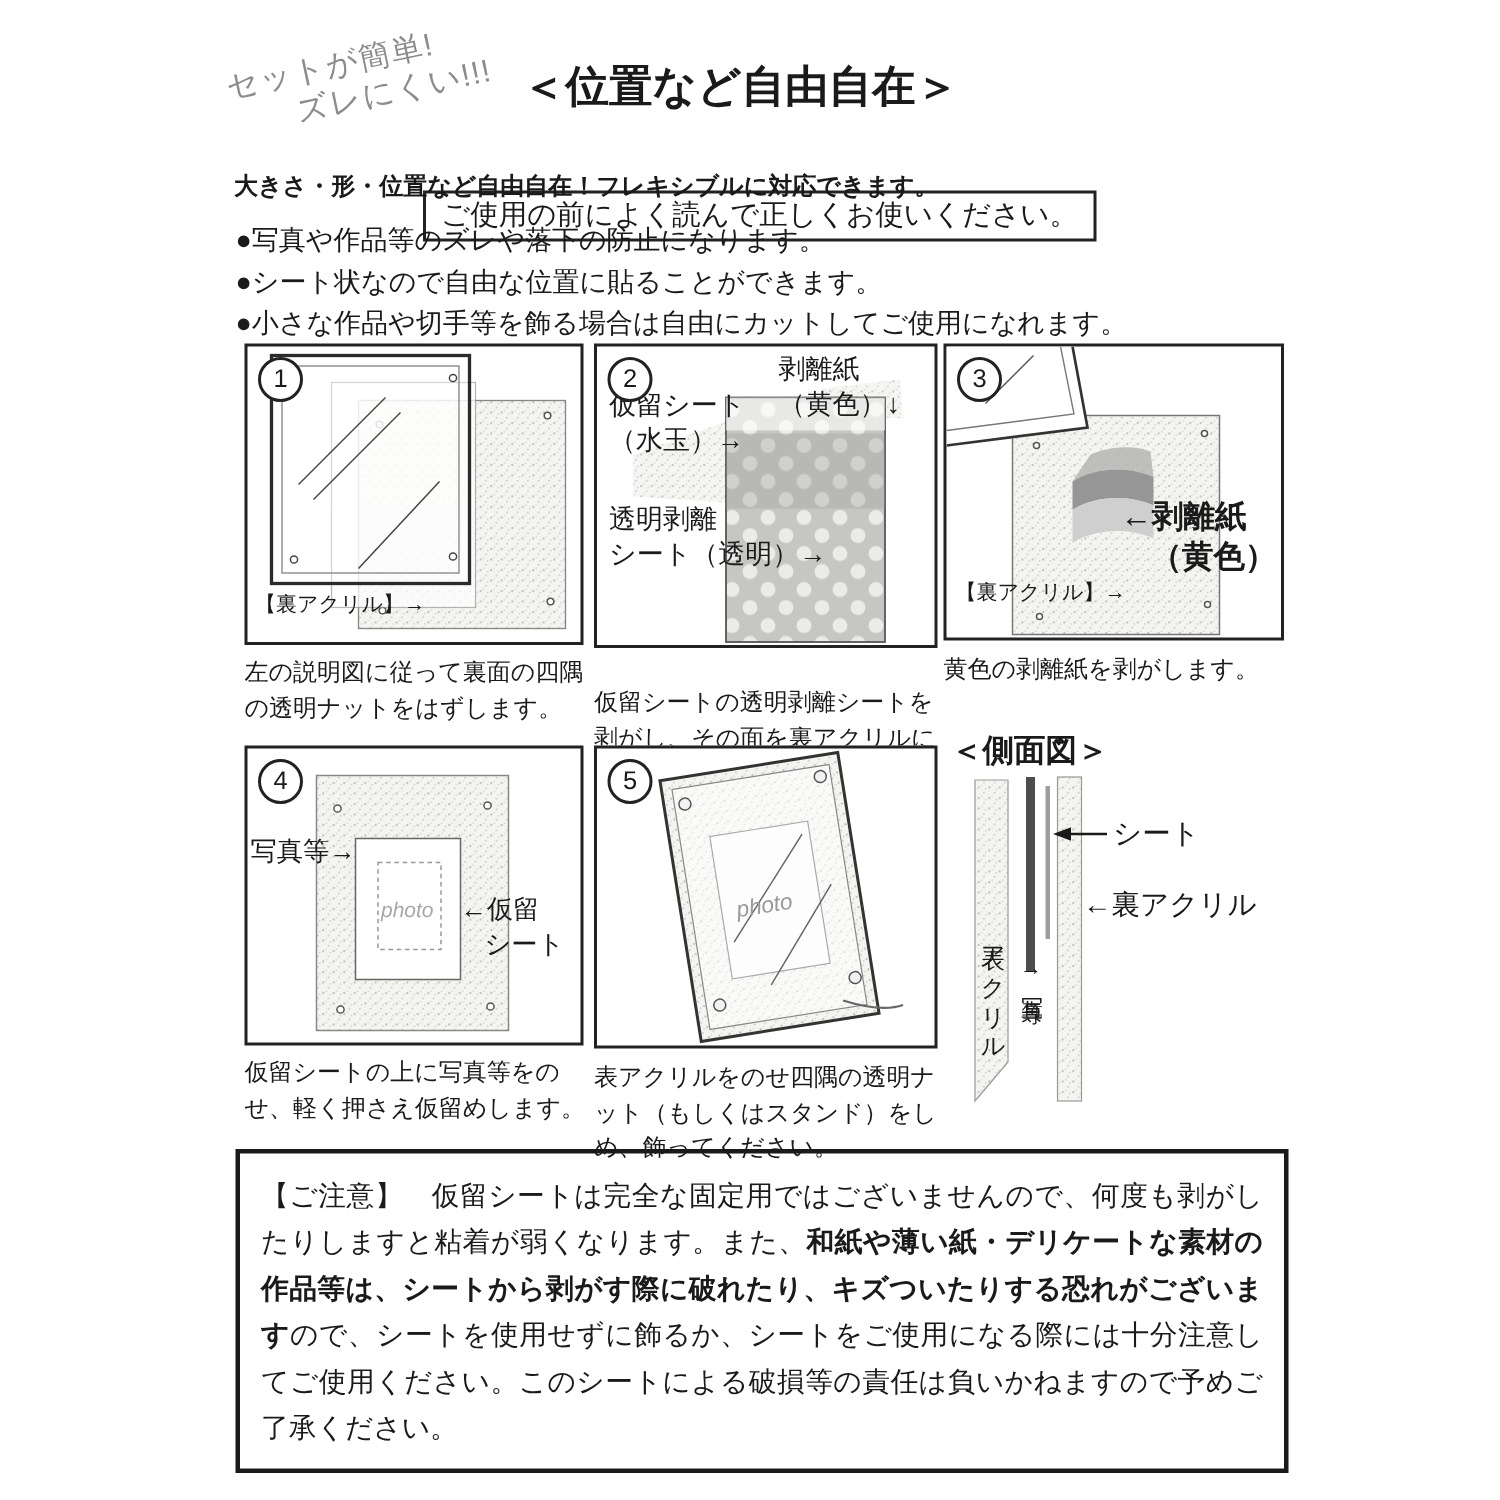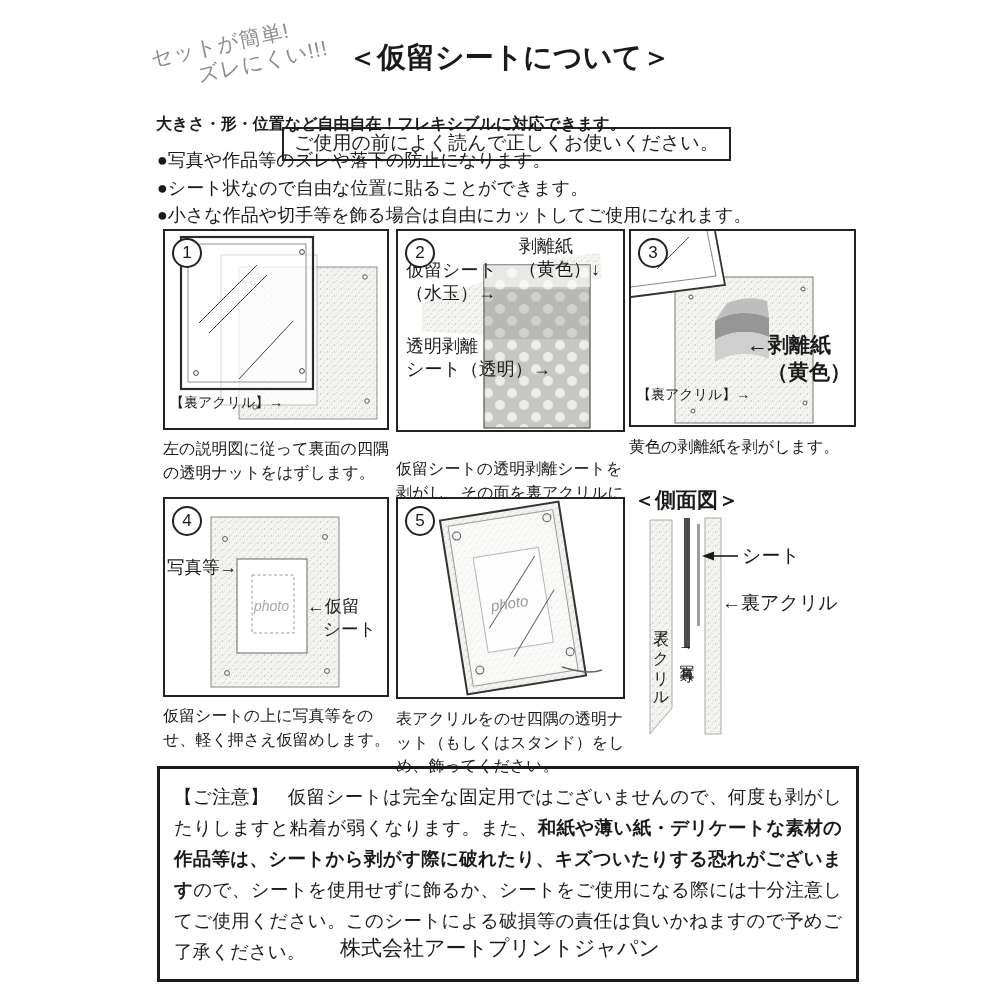--- a/index.html
+++ b/index.html
@@ -61,21 +61,21 @@
         <circle cx="6" cy="6" r="5" fill="#ebebe8"></circle>
         <circle cx="18" cy="18" r="5" fill="#ebebe8"></circle>
       </pattern>
     </defs>
   </svg>
 
   <div class="hand">
     <div class="l1">セットが簡単!</div>
     <div class="l2">ズレにくい!!!</div>
   </div>
-  <div class="title">＜仮留シートについて＞</div>
+  <div class="title">＜位置など自由自在＞</div>
   <div class="notice">ご使用の前によく読んで正しくお使いください。</div>
   <div class="headline">大きさ・形・位置など自由自在！フレキシブルに対応できます。</div>
   <div class="bullets">
     <div>●写真や作品等のズレや落下の防止になります。</div>
     <div>●シート状なので自由な位置に貼ることができます。</div>
     <div>●小さな作品や切手等を飾る場合は自由にカットしてご使用になれます。</div>
   </div>
 
   <div class="pbox" style="left:163px;top:229px;width:222px;height:197px">
     <span class="pnum">1</span>
@@ -201,15 +201,14 @@
     <div class="sv-label" style="left:112px;top:57px">シート</div>
     <div class="sv-label" style="left:92px;top:104px">←裏アクリル</div>
     <div class="sv-vert" style="left:20px;top:132px;font-size:16px">表アクリル</div>
     <div class="sv-vert" style="left:47px;top:158px;font-size:14.5px">↑写真等</div>
   </div>
 
   <div class="caution">
     <span>【ご注意】　仮留シートは完全な固定用ではございませんので、何度も剥がしたりしますと粘着が弱くなります。また、</span><b>和紙や薄い紙・デリケートな素材の作品等は、シートから剥がす際に破れたり、キズついたりする恐れがございます</b><span>ので、シートを使用せずに飾るか、シートをご使用になる際には十分注意してご使用ください。このシートによる破損等の責任は負いかねますので予めご了承ください。</span>
   </div>
 
-  <div class="footer">株式会社アートプリントジャパン</div>
 
 </div>
 
 </body></html>

